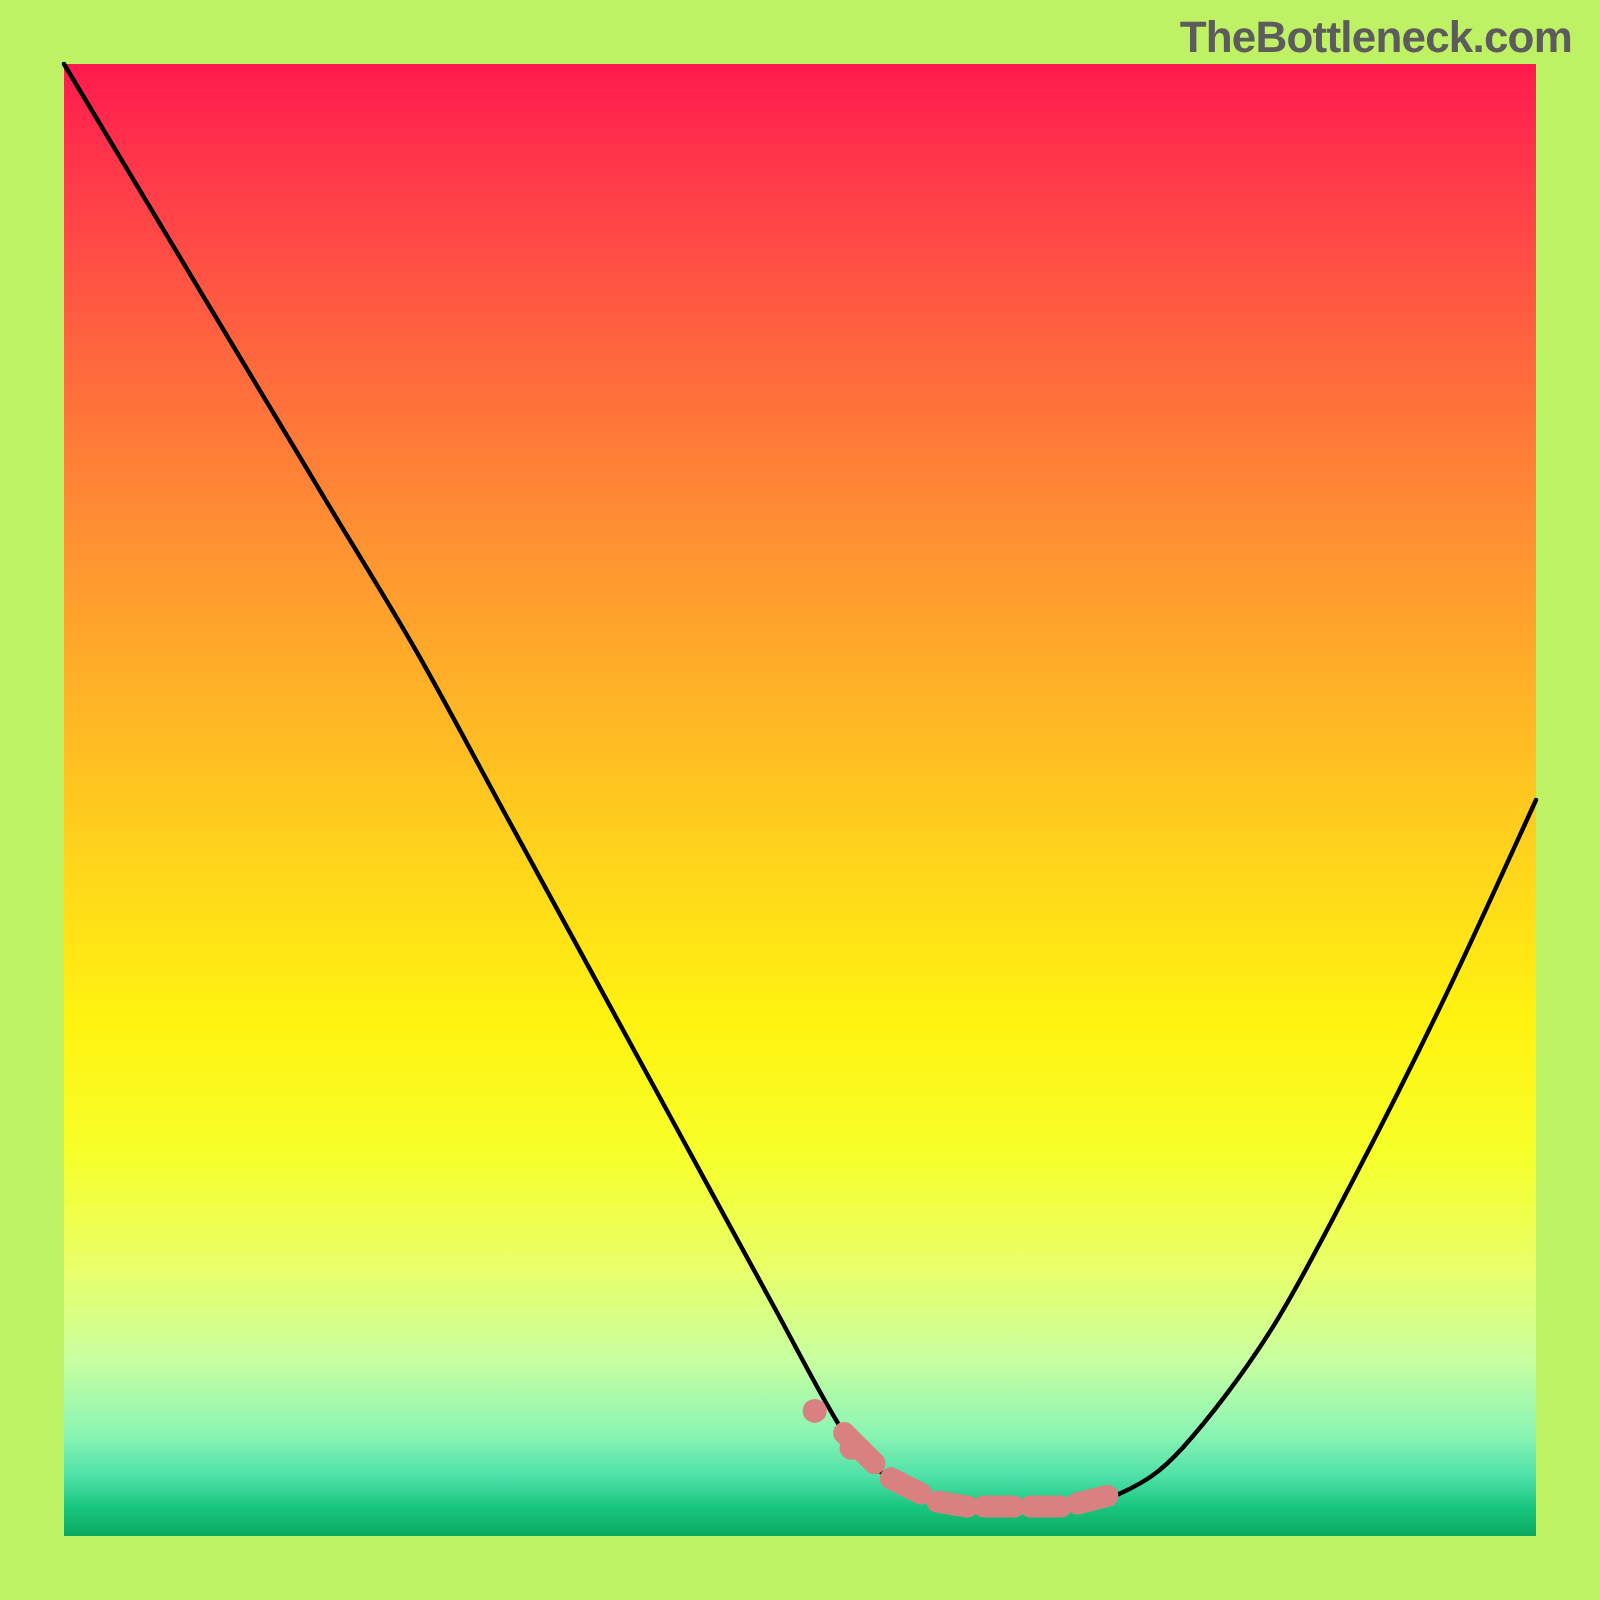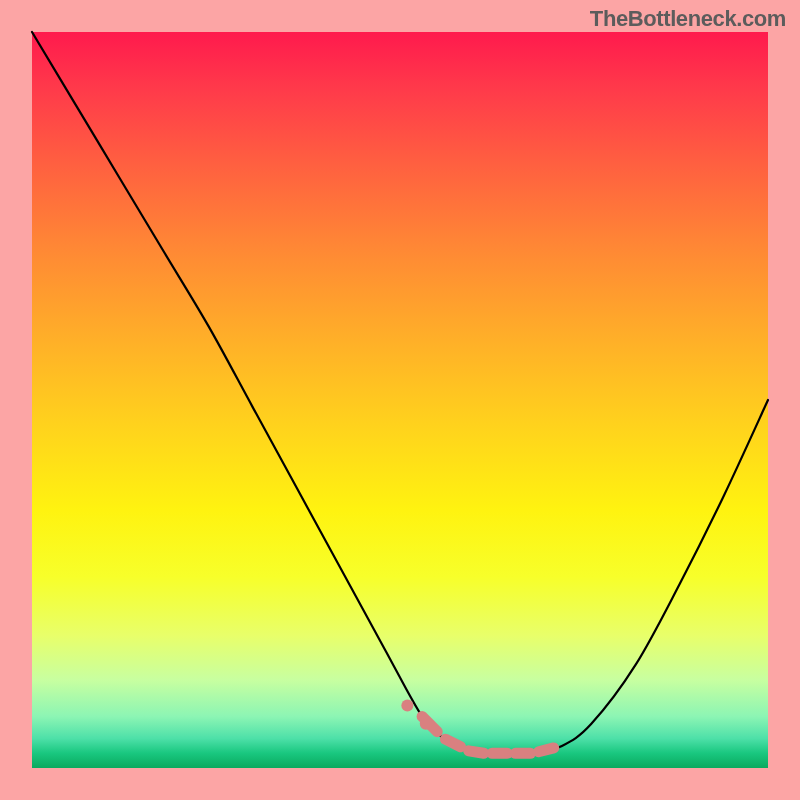--- a/index.html
+++ b/index.html
@@ -10,21 +10,21 @@
     background: #000;
     overflow: hidden;
     font-family: Arial, Helvetica, sans-serif;
   }
   .frame {
     position: absolute;
     left: 0;
     top: 0;
     width: 800px;
     height: 800px;
-    background: #fca5a5;
+    background: #bef264;
   }
   .plot {
     position: absolute;
     left: 32px;
     top: 32px;
     width: 736px;
     height: 736px;
     background: linear-gradient(to bottom,
       #ff1a4d 0%,
       #ff3b4a 8%,

